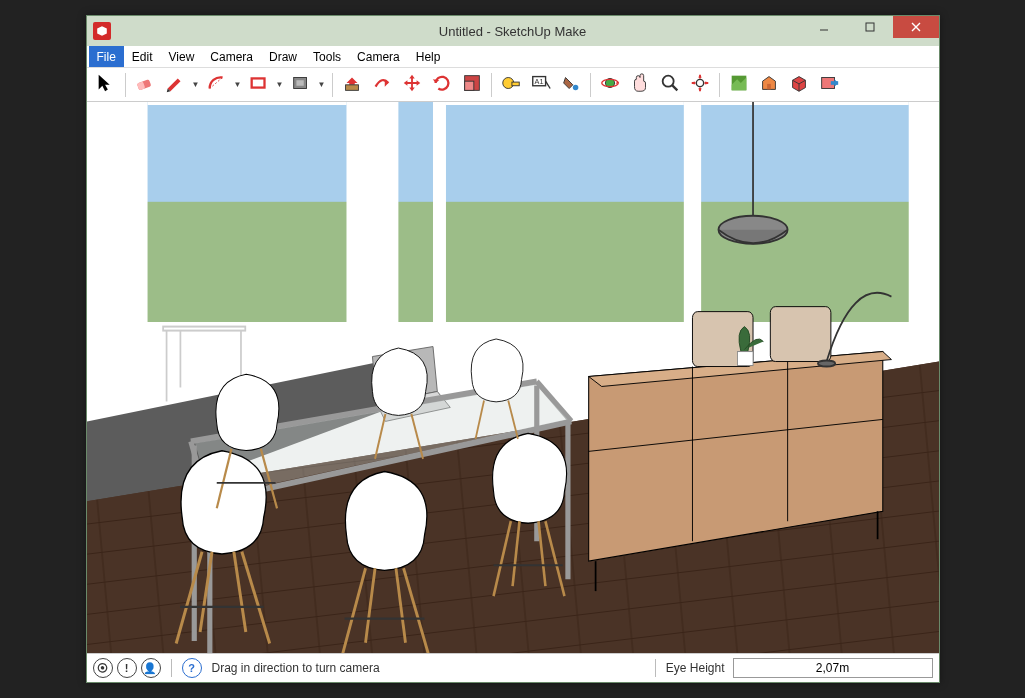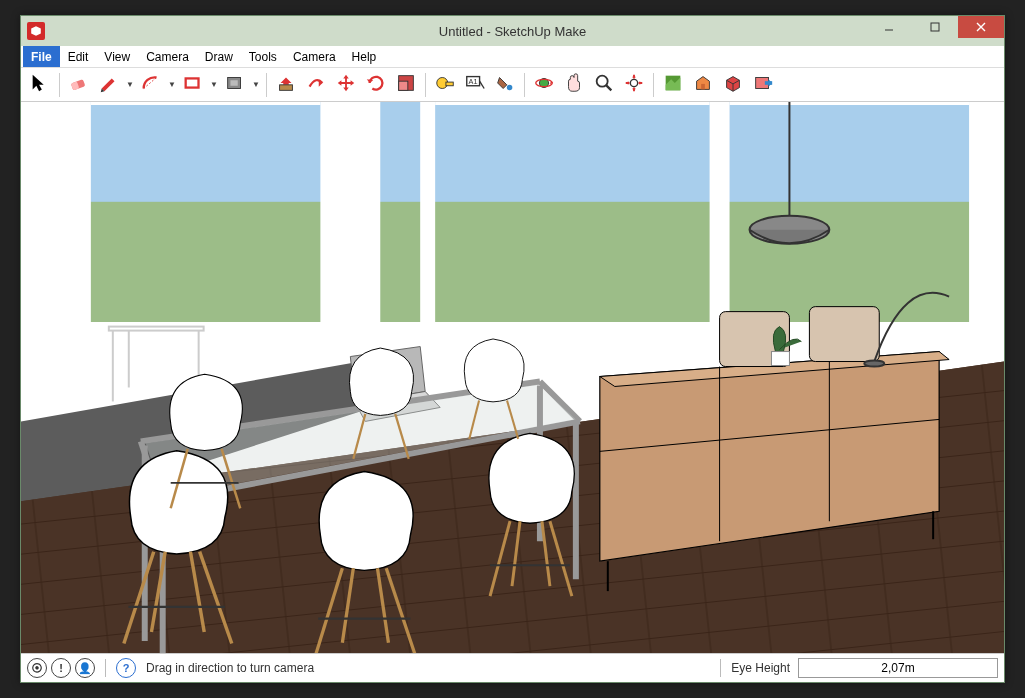--- a/index.html
+++ b/index.html
@@ -1,27 +1,27 @@
 <!DOCTYPE html>
 <html><head>
 <meta charset="utf-8">
 <style>
 * { margin: 0; padding: 0; box-sizing: border-box; font-family: "Segoe UI", Tahoma, sans-serif; }
 body { background: #222; display: flex; align-items: center; justify-content: center; width: 1025px; height: 698px; }
-.window { width: 985px; height: 668px; background: #fff; border: 1px solid #6a8a6a; display: flex; flex-direction: column; box-shadow: 0 0 8px rgba(0,0,0,.4); }
+.window { width: 854px; height: 668px; background: #fff; border: 1px solid #6a8a6a; display: flex; flex-direction: column; box-shadow: 0 0 8px rgba(0,0,0,.4); }
 .titlebar { height: 30px; background: #cfdcca; display: flex; align-items: center; position: relative; font-size: 13px; color: #333; }
 .titlebar .app-icon { width: 18px; height: 18px; margin: 0 6px; background: #d32a2a; border-radius: 2px; display: flex; align-items: center; justify-content: center; }
 .titlebar .app-icon svg { width: 12px; height: 12px; }
 .titlebar .title { position: absolute; left: 50%; transform: translateX(-50%); }
 .titlebar .winbtns { margin-left: auto; display: flex; height: 100%; }
 .titlebar .winbtn { width: 46px; height: 22px; display: flex; align-items: center; justify-content: center; font-size: 12px; cursor: default; }
 .titlebar .winbtn.close { background: #c84b41; color: #fff; width: 46px; height: 22px; }
 .menubar { height: 22px; background: #fff; border-bottom: 1px solid #ddd; display: flex; align-items: stretch; font-size: 12px; padding-left: 2px; }
 .menubar .menuitem { padding: 0 8px; display: flex; align-items: center; cursor: default; }
-.menubar .menuitem.active { background: #2b6ed0; color: #fff; font-weight: bold; }
+.menubar .menuitem.active { background: #2b6ed0; color: #fff; }
 .toolbar { height: 34px; background: #fff; border-bottom: 1px solid #ccc; display: flex; align-items: center; padding: 0 4px; gap: 0; }
 .toolbar .tbtn { width: 30px; height: 28px; display: flex; justify-content: center; border: 1px solid transparent; border-radius: 2px; }
 .toolbar .tdrop { width: 12px; height: 28px; display: flex; align-items: center; justify-content: center; font-size: 8px; color: #444; }
 .toolbar .sep { width: 1px; height: 24px; background: #ccc; margin: 0 4px; }
 .viewport { flex: 1; position: relative; overflow: hidden; background: linear-gradient(to bottom, #a8ceec 0%, #a8ceec 18%, #9cbd88 18%, #9cbd88 40%, #ffffff 40%, #ffffff 100%); border-bottom: 1px solid #ccc; }
 .viewport svg { width: 100%; height: 100%; display: block; }
 .statusbar { height: 28px; background: #fff; display: flex; align-items: center; font-size: 12px; color: #333; padding: 0 6px; gap: 4px; }
 .statusbar .sicon { width: 20px; height: 20px; border: 1.5px solid #444; border-radius: 50%; display: flex; align-items: center; justify-content: center; font-size: 11px; font-weight: bold; }
 .statusbar .sicon.blue { border-color: #2b6ed0; color: #2b6ed0; }
 .statusbar .hint { margin-left: 6px; }

